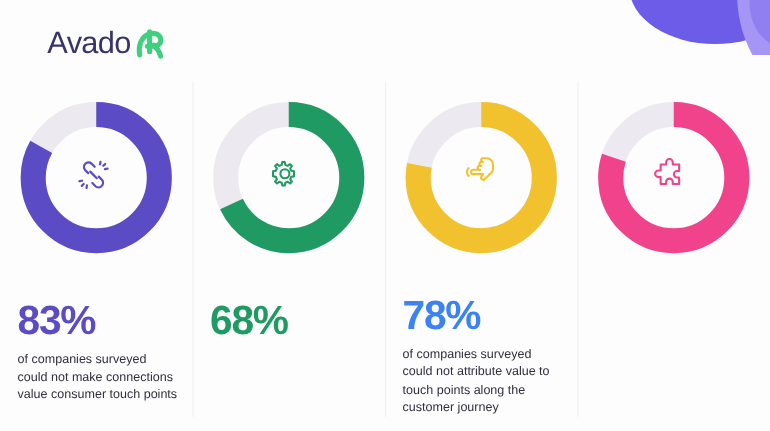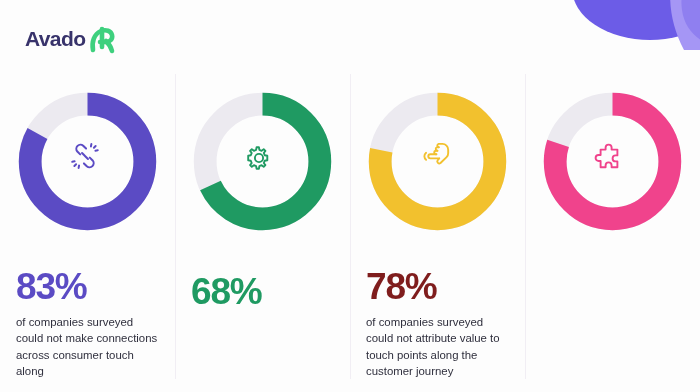--- a/index.html
+++ b/index.html
@@ -29,25 +29,26 @@
   
   .logo {
     position: absolute;
     left: 25px;
     top: 18px;
     display: flex;
     align-items: center;
     gap: 1px;
   }
   .logo-word {
-    font-size: 21px;
-    font-weight: 700;
+    font-size: 28px;
+    font-weight: 400;
     letter-spacing: -0.6px;
     color: #38336b;
     line-height: 1;
+    margin-left: 18px;
   }
   .logo-mark {
     margin-left: -2px;
     margin-top: 2px;
   }
 
   
   .grid {
     position: absolute;
     left: 0;
@@ -155,21 +156,21 @@
             <path d="M17.5 11.5 L20.2 8.8 a3.9 3.9 0 0 1 5.5 5.5 L23 17"></path>
             <path d="M14.5 20.5 L11.8 23.2 a3.9 3.9 0 0 1 -5.5 -5.5 L9 15"></path>
             <path d="M13.2 18.8 L18.8 13.2"></path>
             <path d="M8.2 7.6 L6.6 6.0 M11.0 6.2 L10.6 4.0 M7.0 10.4 L4.8 10.0"></path>
             <path d="M23.8 24.4 L25.4 26.0 M21.0 25.8 L21.4 28.0 M25.0 21.6 L27.2 22.0"></path>
           </g>
         </svg>
       </span>
     </div>
     <div class="stat-pct" style="color:#5b4bc4">83%</div>
-    <div class="stat-desc">of companies surveyed could not make connections across consumer touch along</div>
+    <div class="stat-desc">of companies surveyed could not make connections value consumer touch points</div>
   </div>
 
   <div class="col">
     <div class="donut-wrap">
       <svg viewBox="0 0 100 100" width="147" height="147">
         <circle cx="50" cy="50" r="39" fill="none" stroke="#eceaf0" stroke-width="15.5"></circle>
         <circle cx="50" cy="50" r="39" fill="none" stroke="#1f9a62" stroke-width="15.5" stroke-dasharray="166.63 78.41" stroke-linecap="butt"></circle>
       </svg>
       <span class="donut-icon">
         <svg width="32" height="32" viewBox="0 0 32 32" xmlns="http://www.w3.org/2000/svg">
@@ -194,21 +195,21 @@
           <g fill="none" stroke="#f2c12e" stroke-width="1.8" stroke-linecap="round" stroke-linejoin="round">
             <path d="M12.4 7.6 a4.2 4.2 0 0 1 6.6 0"></path>
             <path d="M13.8 19.0 L13.8 11.6 a1.9 1.9 0 0 1 3.8 0 L17.6 17.4"></path>
             <path d="M17.6 17.0 a1.7 1.7 0 0 1 3.4 0 L21.0 18.4"></path>
             <path d="M21.0 18.0 a1.7 1.7 0 0 1 3.3 0 L24.3 19.6"></path>
             <path d="M24.3 19.4 a1.6 1.6 0 0 1 3.1 0 L27.4 23.0 a5.4 5.4 0 0 1 -5.4 5.4 L18.6 28.4 a5.0 5.0 0 0 1 -3.6 -1.5 L9.4 21.2 a1.9 1.9 0 0 1 2.6 -2.7 L13.8 20.0"></path>
           </g>
         </svg>
       </span>
     </div>
-    <div class="stat-pct" style="color:#7f1d1d">78%</div>
+    <div class="stat-pct" style="color:#3b82f6">78%</div>
     <div class="stat-desc">of companies surveyed could not attribute value to touch points along the customer journey</div>
   </div>
 
   <div class="col">
     <div class="donut-wrap">
       <svg viewBox="0 0 100 100" width="147" height="147">
         <circle cx="50" cy="50" r="39" fill="none" stroke="#eceaf0" stroke-width="15.5"></circle>
         <circle cx="50" cy="50" r="39" fill="none" stroke="#f0438c" stroke-width="15.5" stroke-dasharray="196.04 49.01" stroke-linecap="butt"></circle>
       </svg>
       <span class="donut-icon">

